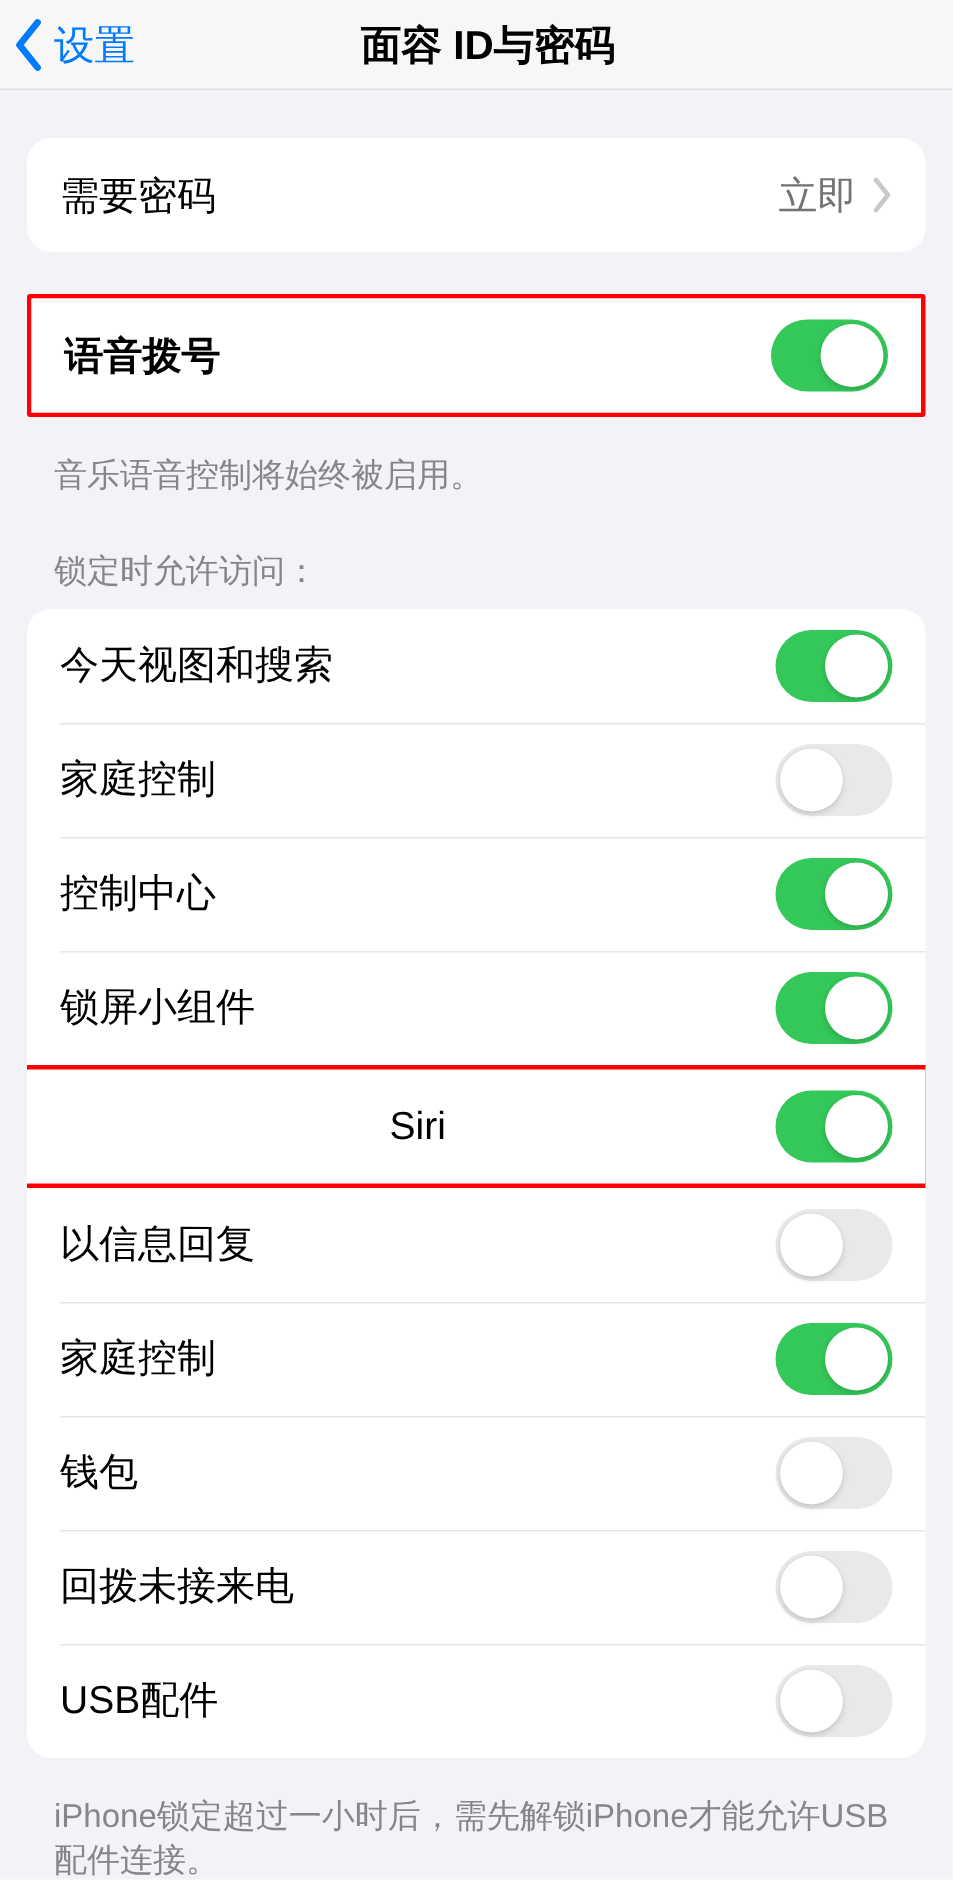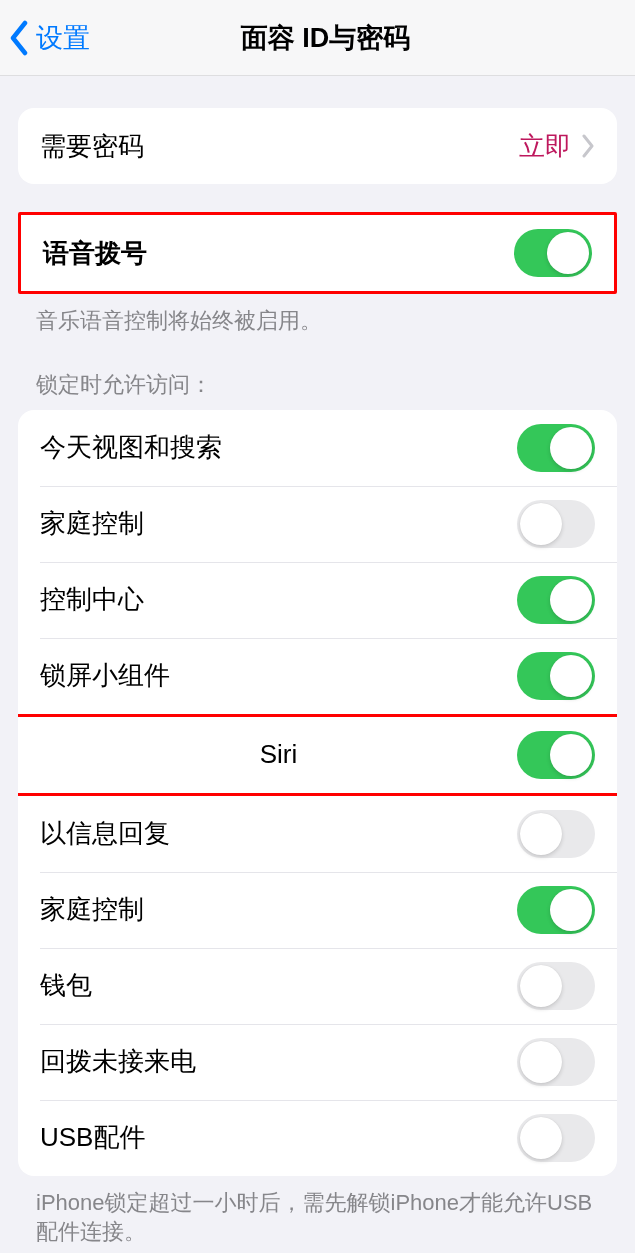--- a/index.html
+++ b/index.html
@@ -9,21 +9,21 @@
       -webkit-font-smoothing: antialiased;
     }
     body {
       width: 635px;
       height: 1253px;
       background: #f2f2f7;
       font-family: -apple-system, "SF Pro Text", "Helvetica Neue", Arial, sans-serif;
       overflow: hidden;
     }
     .header {
-      height: 76px;
+      height: 60px;
       background: #f7f7f8;
       border-bottom: 1px solid #dedee0;
       display: flex;
       align-items: center;
       position: relative;
     }
     .back-btn {
       display: flex;
       align-items: center;
       padding-left: 8px;
@@ -73,21 +73,21 @@
       height: 1px;
       background: #e5e5ea;
     }
     .row-label {
       flex: 1;
       font-size: 26px;
       color: #000;
     }
     .row-value {
       font-size: 26px;
-      color: #be185d;
+      color: #737373;
       margin-right: 10px;
     }
     .chevron-right {
       width: 14px;
       height: 24px;
       flex-shrink: 0;
     }
     .toggle {
       width: 78px;
       height: 48px;
@@ -114,20 +114,21 @@
       right: 3px;
     }
     .toggle.off .toggle-knob {
       left: 3px;
     }
     .footer-text {
       padding: 12px 36px 0 36px;
       font-size: 22px;
       color: #86868a;
       line-height: 1.35;
+      margin-top: 12px;
     }
     .section-header {
       padding: 0 36px 10px 36px;
       margin-top: 34px;
       font-size: 22px;
       color: #86868a;
     }
     .group.after-header {
       margin-top: 0;
     }

